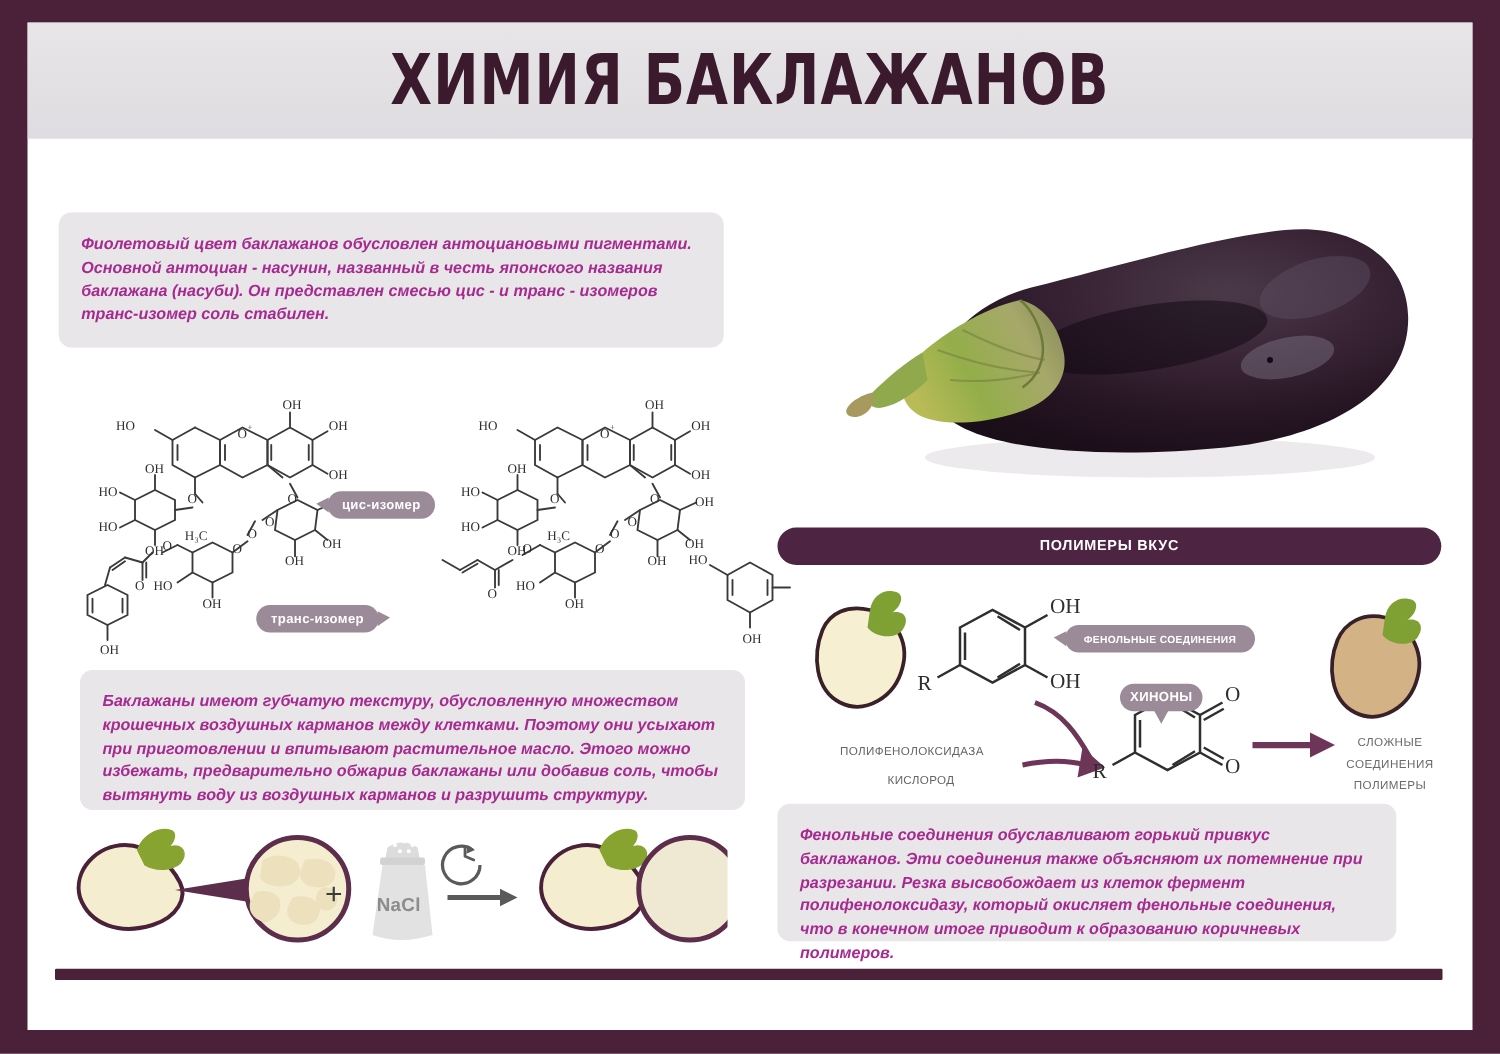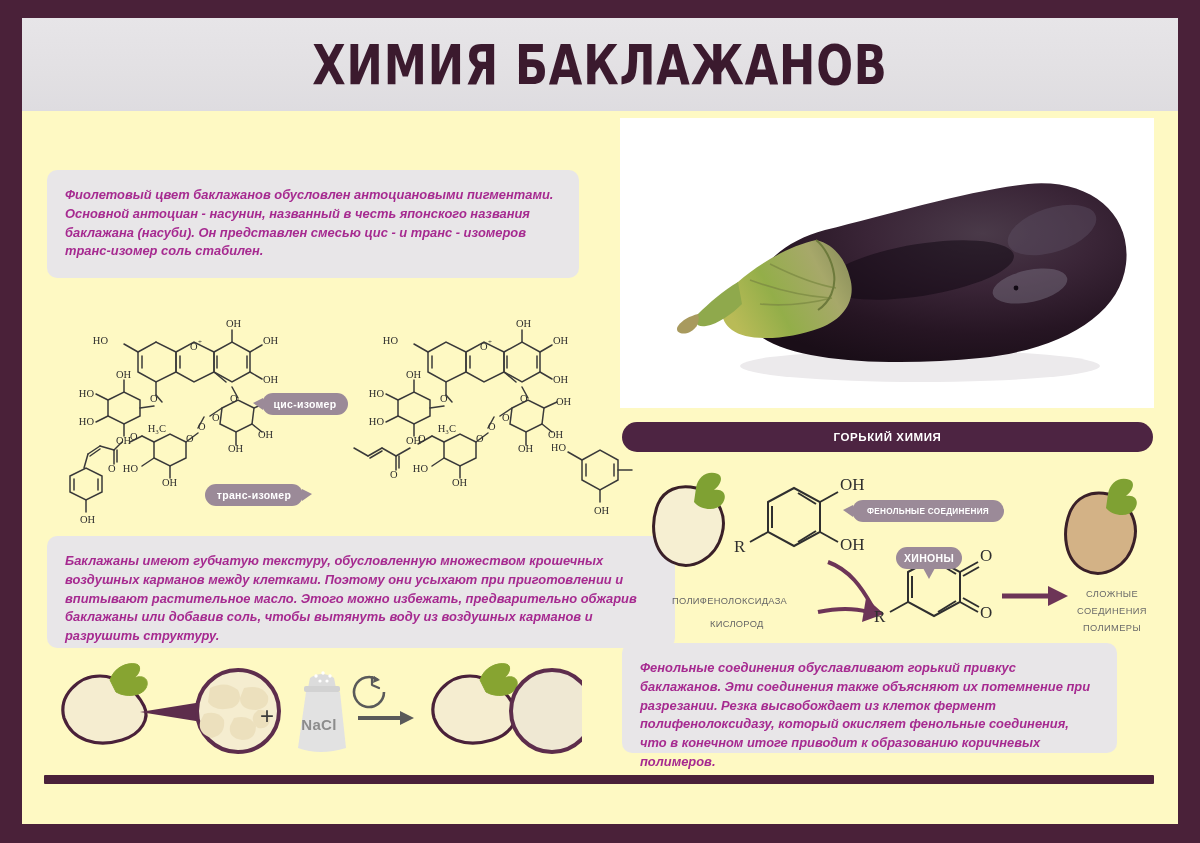--- a/index.html
+++ b/index.html
@@ -5,21 +5,21 @@
   html,body{margin:0;padding:0;}
   body{
     width:1200px;height:843px;
     background:#4A2139;
     font-family:"Liberation Sans", sans-serif;
     overflow:hidden;
   }
   .poster{
     position:absolute;left:22px;top:18px;
     width:1156px;height:806px;
-    background:#fef9c3;
+    background:#ffffff;
     box-sizing:border-box;
     overflow:hidden;
   }
   
   .header-band{
     position:absolute;left:0;top:0;width:1156px;height:93px;
     background:linear-gradient(180deg,#e7e5e8 0%,#e2e0e3 60%,#dedce0 100%);
   }
   .poster-title{
     position:absolute;left:0;top:14px;width:1156px;
@@ -55,21 +55,21 @@
     border-radius:10px;
     color:#a62a90;
     font-size:12.9px;
     font-style:italic;
     font-weight:bold;
     line-height:1.46;
     padding:16px 18px 14px 18px;
     box-sizing:border-box;
   }
   #tb-color{left:25px;top:152px;width:532px;height:108px;}
-  #tb-texture{left:25px;top:518px;width:628px;height:112px;}
+  #tb-texture{left:42px;top:518px;width:532px;height:112px;}
   #tb-bitter{left:600px;top:625px;width:495px;height:110px;}
 
   
   .pill{
     position:absolute;
     background:#9b8a98;
     color:#ffffff;
     border-radius:12px;
     display:flex;align-items:center;justify-content:center;
     font-size:10.5px;
@@ -438,21 +438,21 @@
       <path d="M78,196 C70,198 62,202 58,208 C54,214 62,218 70,214 C78,210 80,202 78,196 Z" fill="#a89a5e"></path>
       <g stroke="#7c8a43" stroke-width="1.6" fill="none" opacity="0.75">
         <path d="M130,162 C152,170 180,178 210,180"></path>
         <path d="M140,186 C162,188 188,186 212,180"></path>
         <path d="M150,146 C170,156 192,166 216,170"></path>
       </g>
       <path d="M196,122 C204,128 212,142 214,156 C216,170 210,184 198,192" stroke="#6d7a3c" stroke-width="2" fill="none"></path>
     </svg>
   </div>
 
-  <div class="banner" id="banner-bitter">ГОРЬКИЙ ХИМИЯ</div>
+  <div class="banner" id="banner-bitter">ПОЛИМЕРЫ ВКУС</div>
 
   <svg style="position:absolute;left:600px;top:448px;width:531px;height:175px;" viewBox="0 0 531 175">
 
     <g>
       <path d="M36,38 C28,58 30,86 50,96 C70,106 94,92 100,68 C106,46 92,26 74,22 C56,18 42,24 36,38 Z" fill="#f6efd2" stroke="#3a2028" stroke-width="3"></path>
       <path d="M74,22 C76,10 86,4 96,8 C102,11 98,20 92,24 C102,22 106,30 100,38 C94,46 78,44 72,36 Z" fill="#7fa133"></path>
     </g>
 
     <g fill="none" stroke="#2f2f2f" stroke-width="2">
       <polygon points="146,36 172,22 198,36 198,66 172,80 146,66"></polygon>

